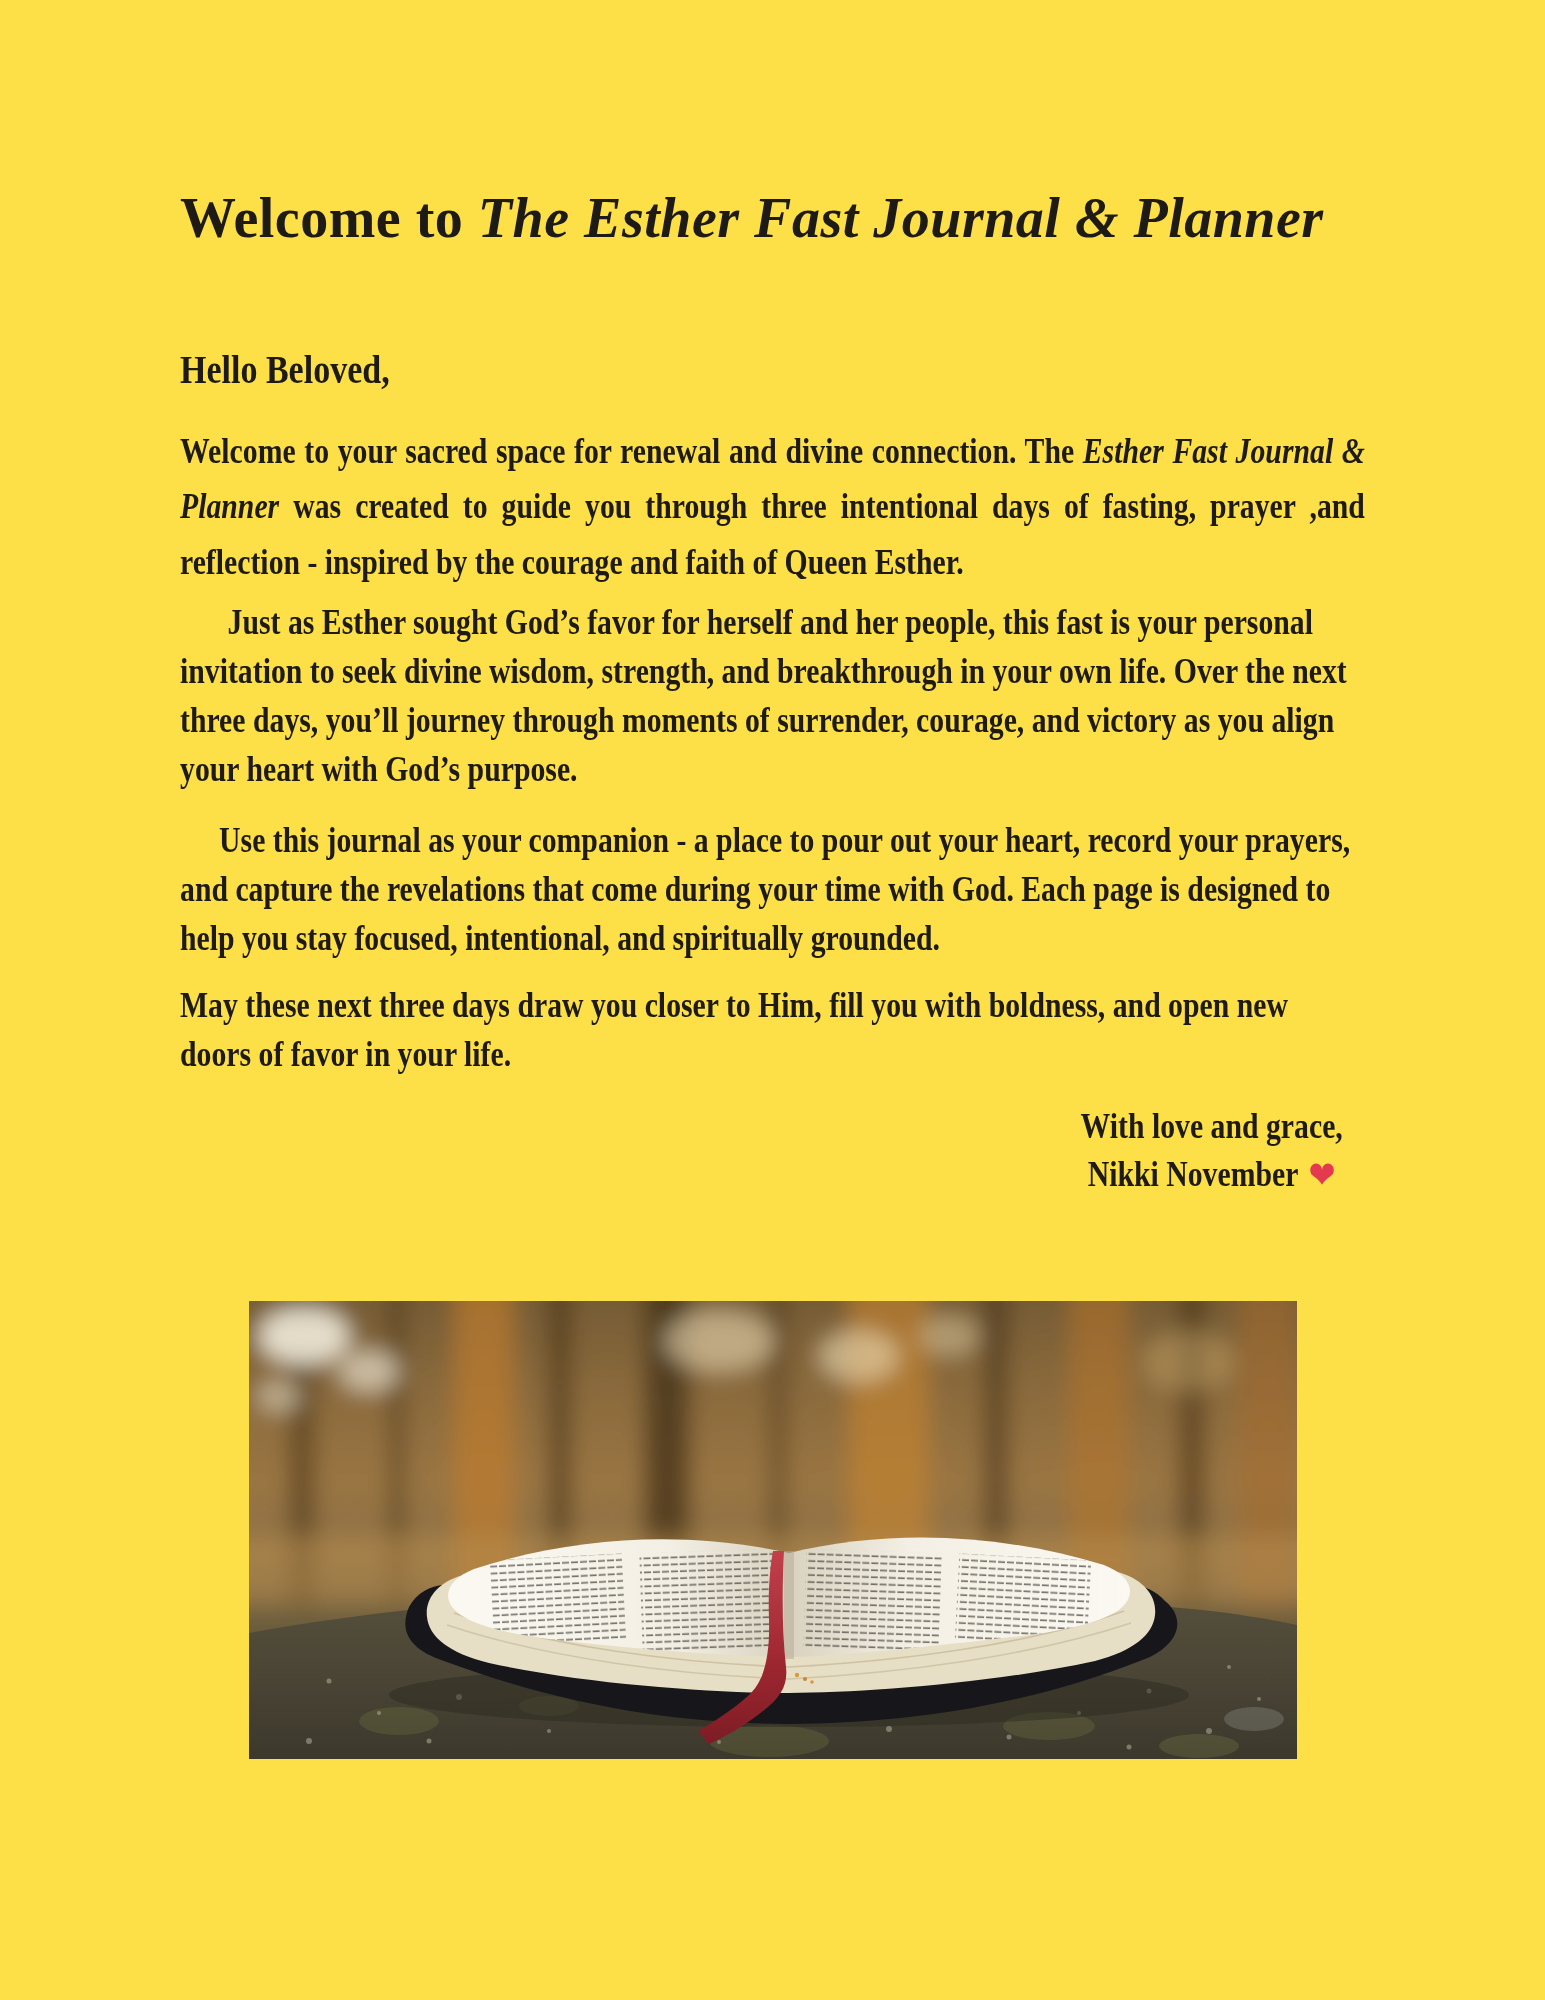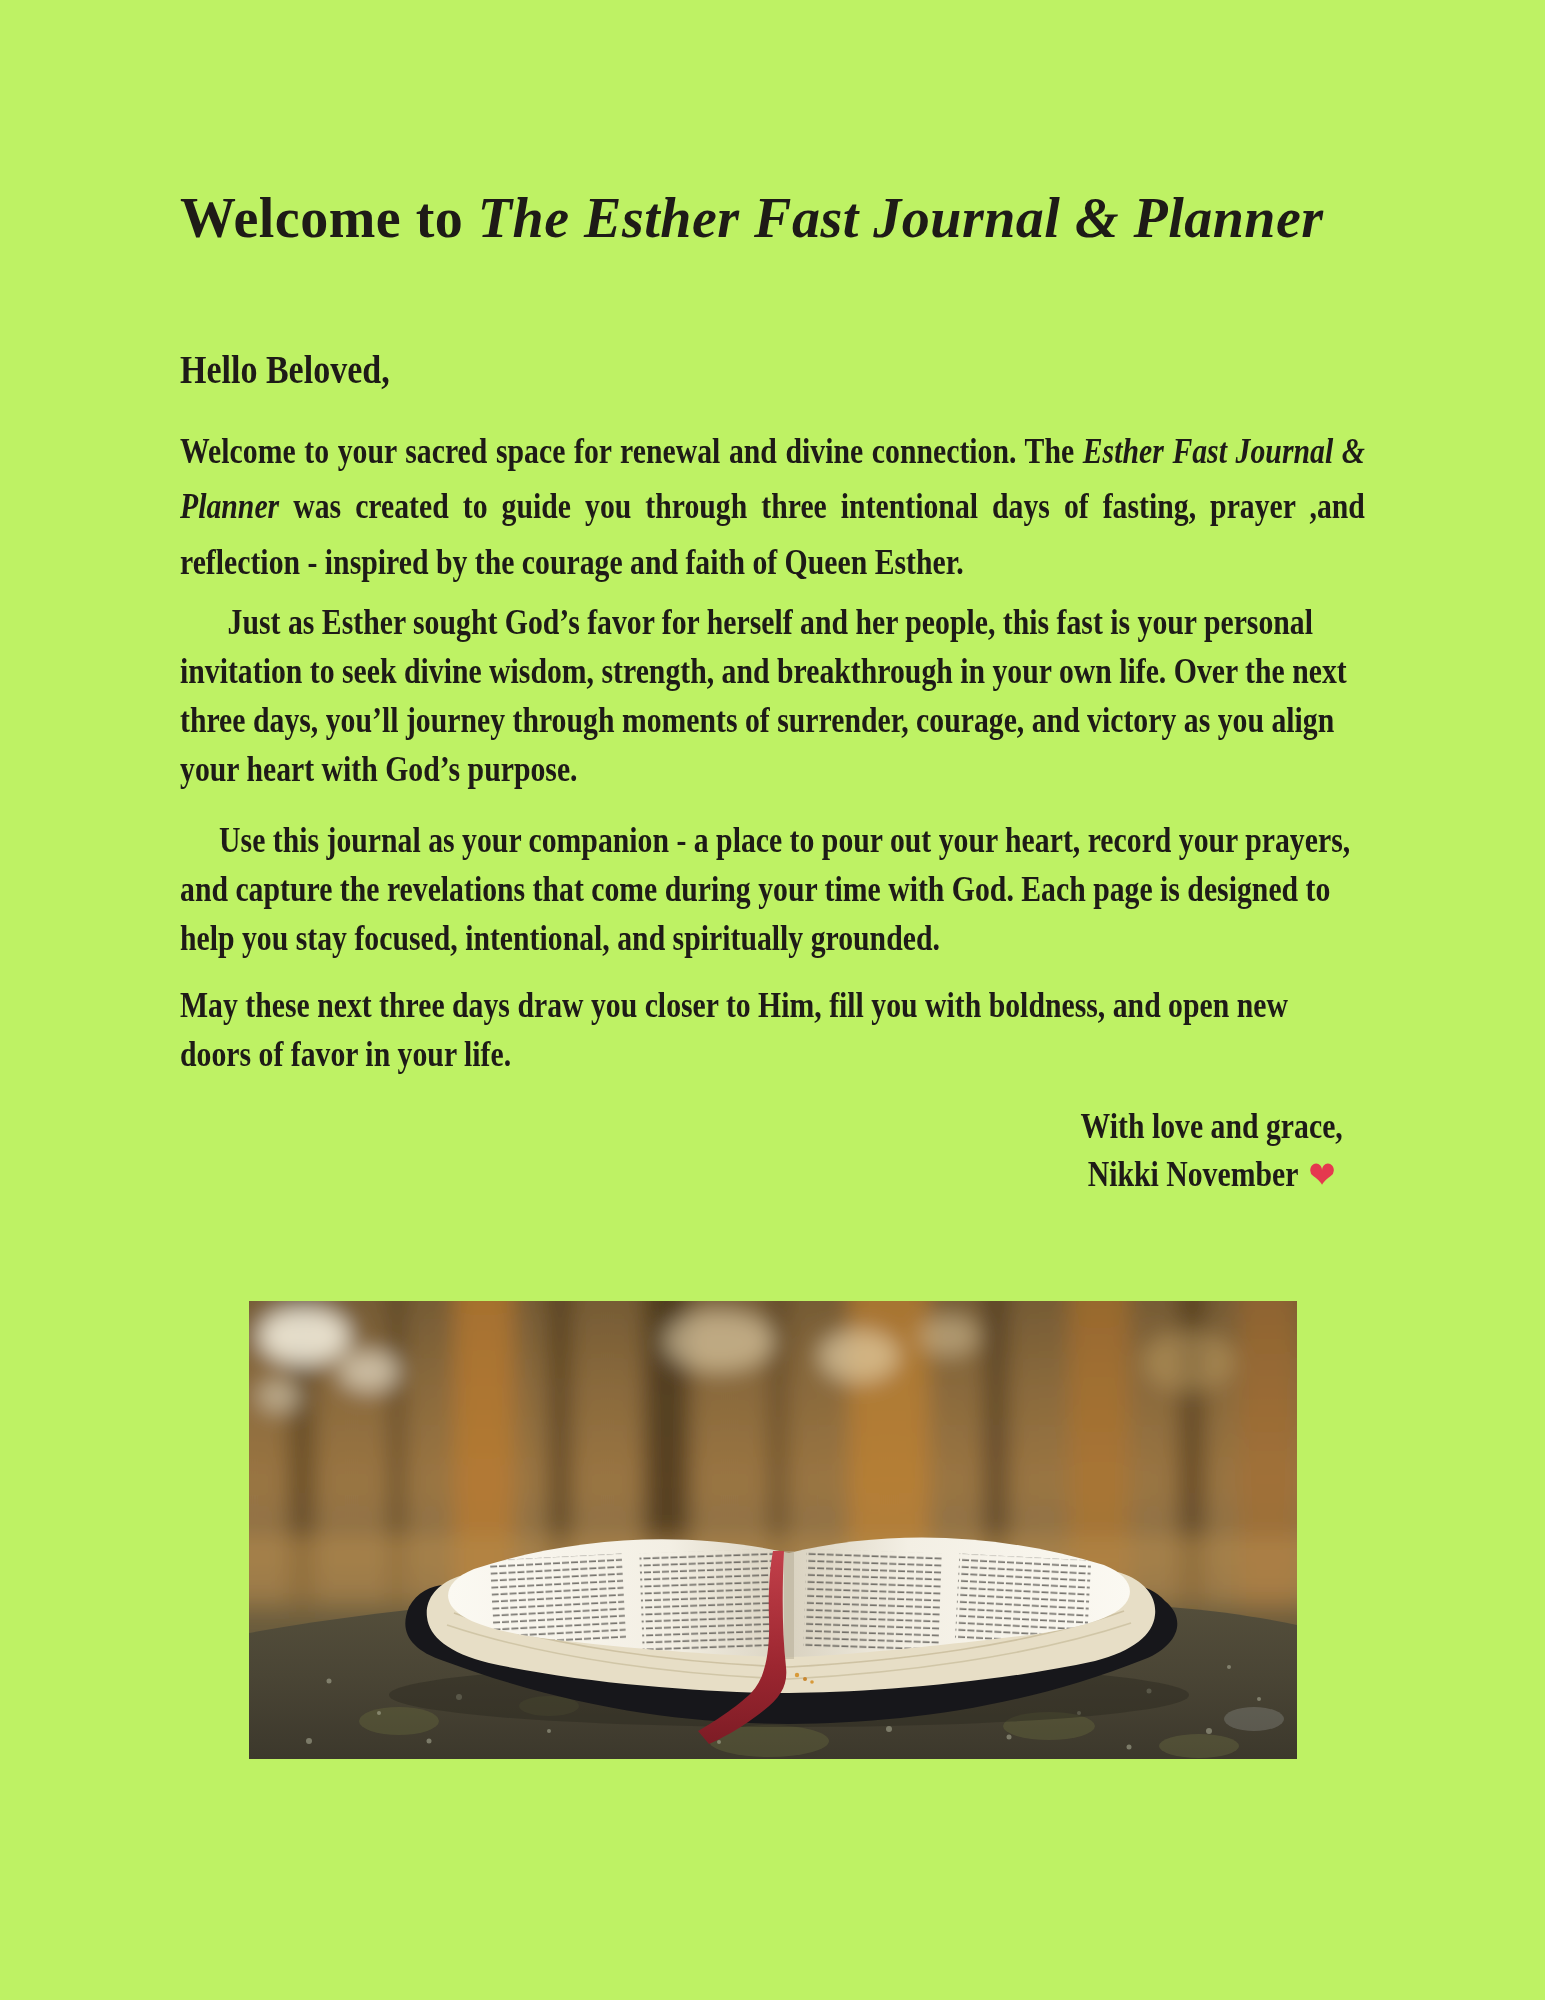--- a/index.html
+++ b/index.html
@@ -1,20 +1,20 @@
 <!DOCTYPE html>
 <html><head>
 <meta charset="utf-8">
 <style>
   html,body { margin:0; padding:0; }
   .page {
     position: relative;
     width: 1545px;
     height: 2000px;
-    background: #bef264;
+    background: #fde047;
     overflow: hidden;
     font-family: "Liberation Serif", "DejaVu Serif", serif;
     color: #1e1b17;
   }
   .content { margin: 0 180px; padding-top: 190px; }
 
   .title {
     font-size: 56px;
     font-weight: 700;
     line-height: 1.0;

